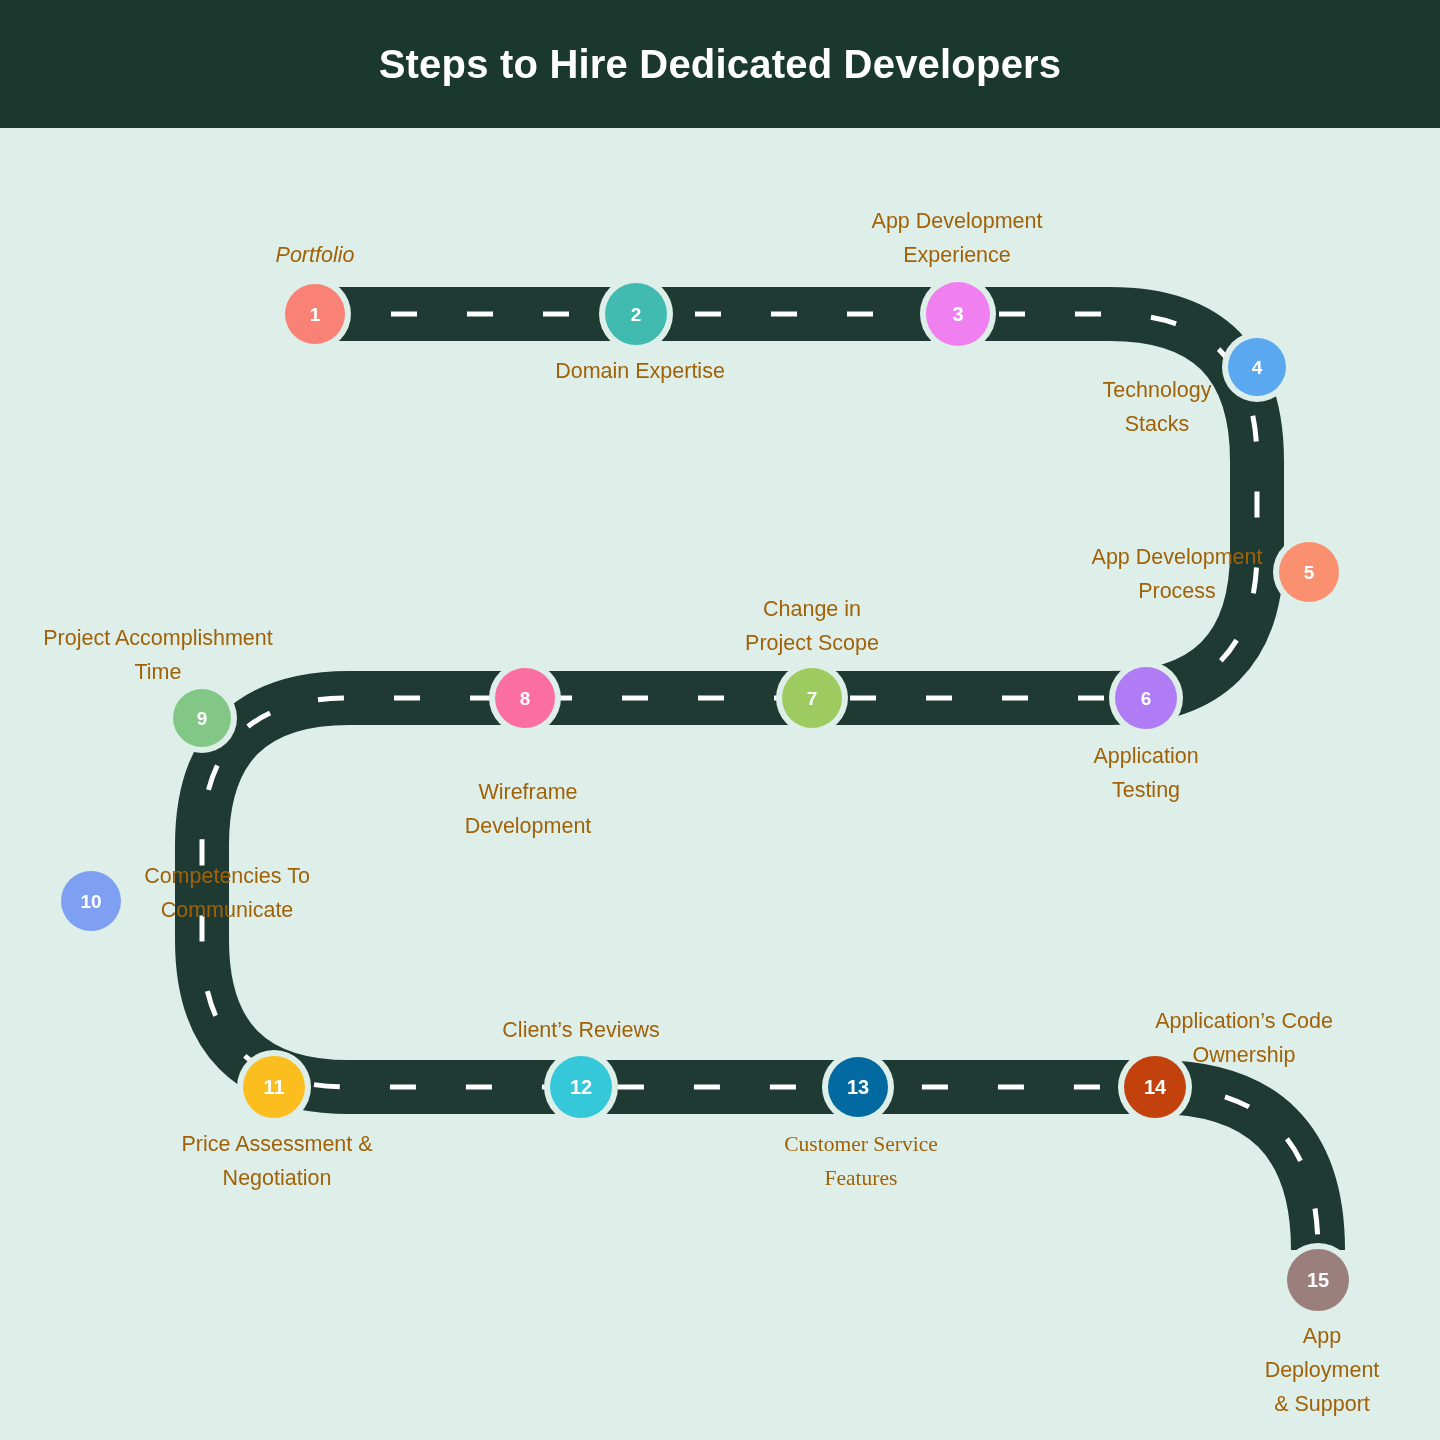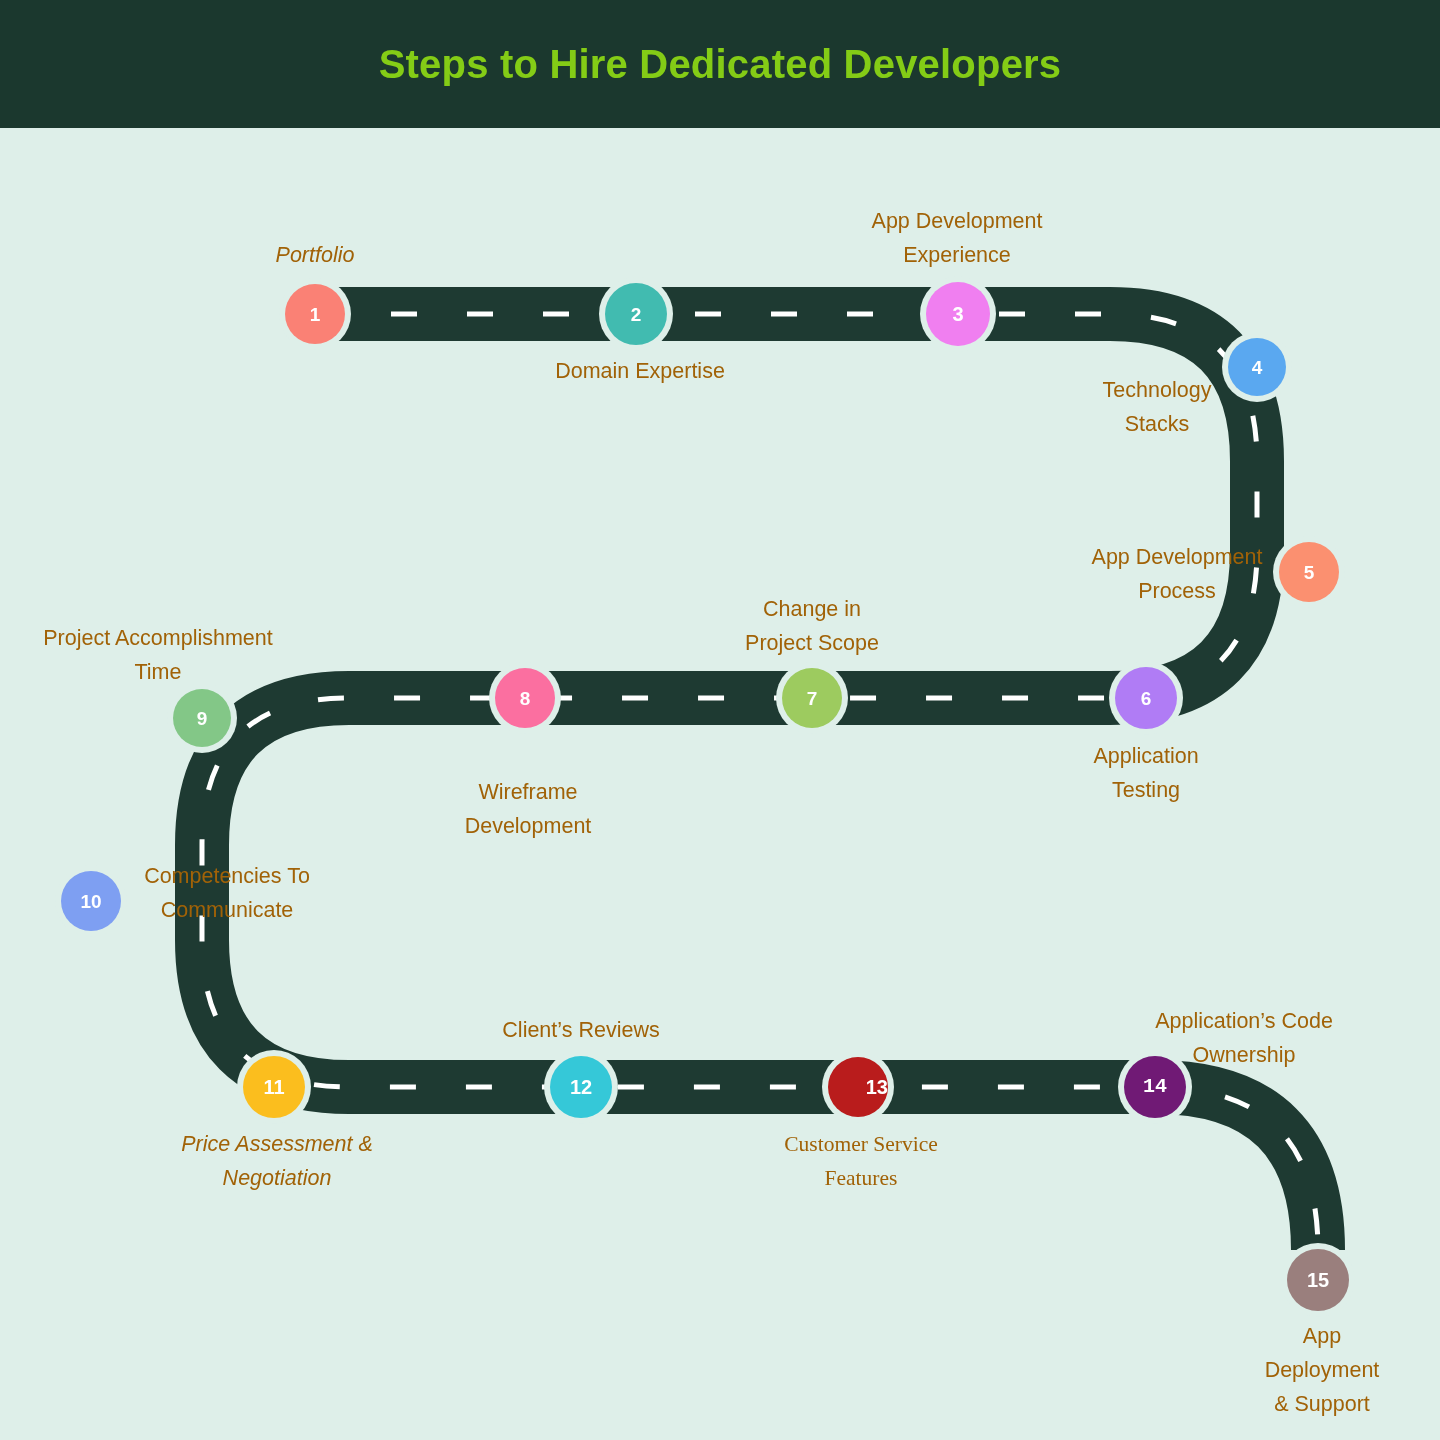--- a/index.html
+++ b/index.html
@@ -9,21 +9,21 @@
     font-family:"Liberation Sans", sans-serif;
     overflow:hidden;
     position:relative;
   }
   #header{
     position:absolute;left:0;top:0;width:1440px;height:128px;
     background:#1b382e;
     display:flex;align-items:center;justify-content:center;
   }
   #header-title{
-    color:#84cc16;
+    color:#ffffff;
     font-size:40px;
     font-weight:bold;
     letter-spacing:0.2px;
   }
   #stage{
     position:absolute;left:0;top:128px;width:1440px;height:1312px;
   }
   #road-svg{position:absolute;left:0;top:0;width:1440px;height:1312px;}
   .node{
     position:absolute;
@@ -128,32 +128,32 @@
       <div class="label" style="left: 158px; top: 485px; margin-top: 8px;">Project Accomplishment
 Time</div>
       <div class="node" style="left: 91px; top: 773px; width: 60px; height: 60px; background: rgb(126, 159, 242); font-size: 19px;">
         <span>10</span>
       </div>
       <div class="label" style="left: 210px; top: 731px; margin-left: 17px;">Competencies To
 Communicate</div>
       <div class="node" style="left: 274px; top: 959px; width: 62px; height: 62px; background: rgb(251, 190, 30); font-size: 20px;">
         <span>11</span>
       </div>
-      <div class="label" style="left: 277px; top: 999px; font-style: italic;">Price Assessment &amp;
+      <div class="label" style="left: 277px; top: 999px;">Price Assessment &amp;
 Negotiation</div>
       <div class="node" style="left: 581px; top: 959px; width: 62px; height: 62px; background: rgb(53, 200, 216); font-size: 20px;">
         <span>12</span>
       </div>
       <div class="label" style="left: 581px; top: 885px;">Client’s Reviews</div>
-      <div class="node" style="left: 858px; top: 959px; width: 60px; height: 60px; background: #b91c1c; font-size: 20px; justify-content: flex-end;">
+      <div class="node" style="left: 858px; top: 959px; width: 60px; height: 60px; background: #0369a1; font-size: 20px;">
         <span>13</span>
       </div>
       <div class="label" style="left: 861px; top: 999px; font-family: Liberation Serif, serif;">Customer Service
 Features</div>
-      <div class="node" style="left: 1155px; top: 959px; width: 62px; height: 62px; background: #701a75; font-size: 20px; font-family: Liberation Mono, monospace;">
+      <div class="node" style="left: 1155px; top: 959px; width: 62px; height: 62px; background: #c2410c; font-size: 20px;">
         <span>14</span>
       </div>
       <div class="label" style="left: 1244px; top: 876px;">Application’s Code
 Ownership</div>
       <div class="node" style="left: 1318px; top: 1152px; width: 62px; height: 62px; background: rgb(154, 127, 125); font-size: 20px;">
         <span>15</span>
       </div>
       <div class="label" style="left: 1322px; top: 1191px;">App Deployment
 &amp; Support</div>
     </div>

